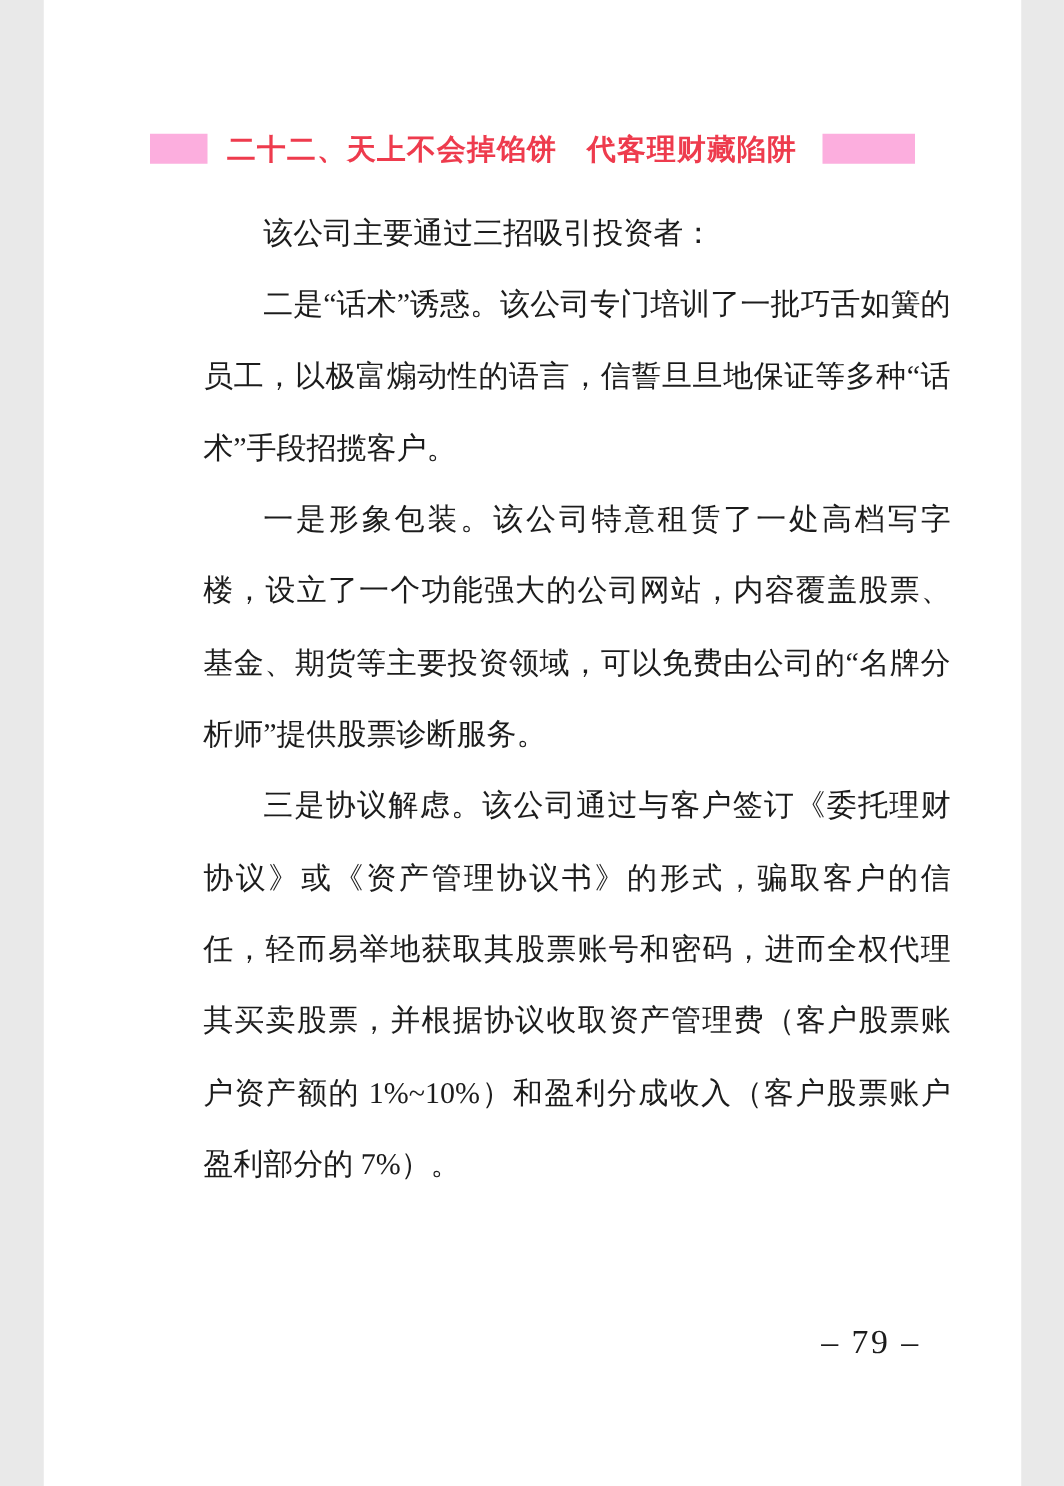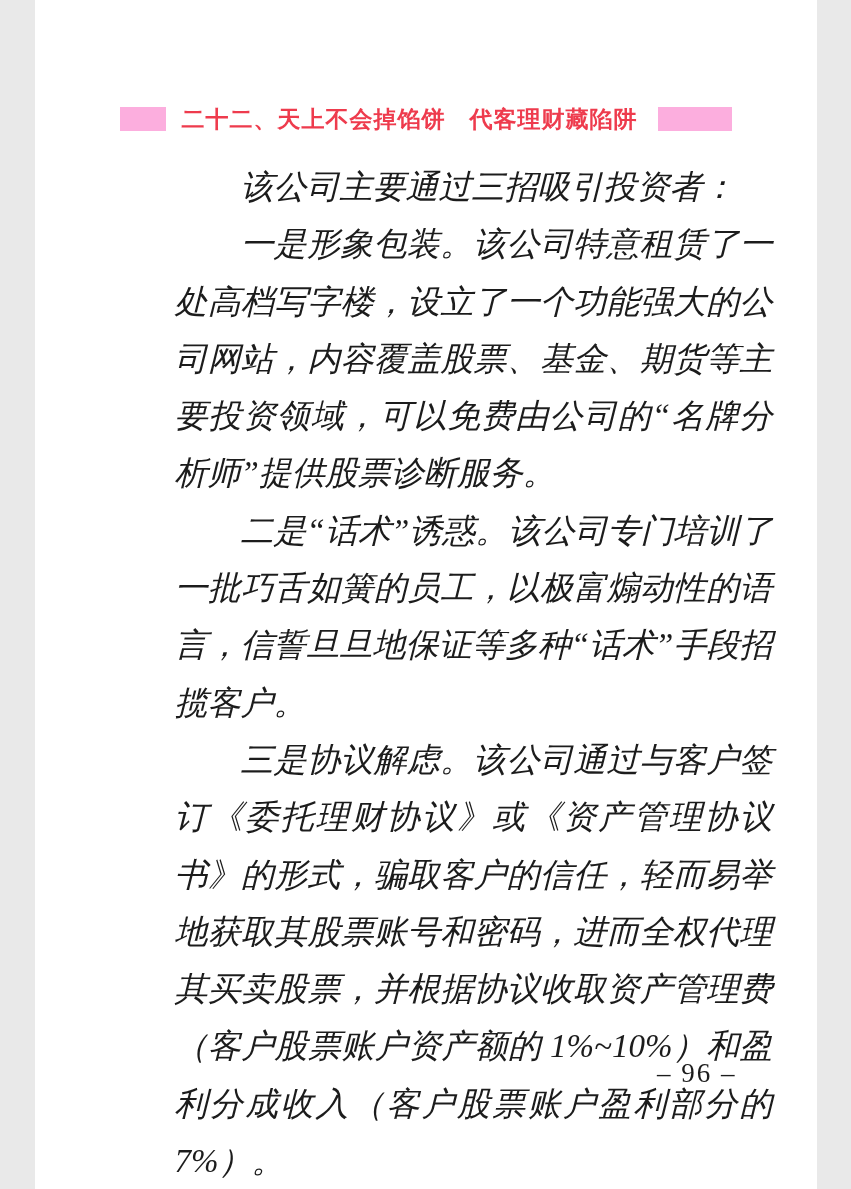--- a/index.html
+++ b/index.html
@@ -41,27 +41,26 @@
     font-size: 23px;
     line-height: 24px;
     letter-spacing: 1px;
     color: #ee3b4d;
     white-space: nowrap;
   }
   
   .text-block {
     position: absolute;
     top: 159px;
-    left: 140px;
+    left: 128px;
     width: 598px;
-    font-size: 33px;
+    font-size: 24px;
     line-height: 57.3px;
     text-align: justify;
     text-justify: inter-ideograph;
-    font-style: italic;
   }
   .text-block p {
     margin: 0;
     padding: 0;
     text-indent: 2em;
   }
   
   .page-number {
     position: absolute;
     top: 1058px;
@@ -78,20 +77,20 @@
 <div class="page">
 
   <div class="running-head">
     <span class="accent-block accent-left"></span>
     <span class="running-head-title">二十二、天上不会掉馅饼　代客理财藏陷阱</span>
     <span class="accent-block accent-right"></span>
   </div>
 
   <div class="text-block">
     <p>该公司主要通过三招吸引投资者：</p>
+    <p>二是“话术”诱惑。该公司专门培训了一批巧舌如簧的员工，以极富煽动性的语言，信誓旦旦地保证等多种“话术”手段招揽客户。</p>
     <p>一是形象包装。该公司特意租赁了一处高档写字楼，设立了一个功能强大的公司网站，内容覆盖股票、基金、期货等主要投资领域，可以免费由公司的“名牌分析师”提供股票诊断服务。</p>
-    <p>二是“话术”诱惑。该公司专门培训了一批巧舌如簧的员工，以极富煽动性的语言，信誓旦旦地保证等多种“话术”手段招揽客户。</p>
     <p>三是协议解虑。该公司通过与客户签订《委托理财协议》或《资产管理协议书》的形式，骗取客户的信任，轻而易举地获取其股票账号和密码，进而全权代理其买卖股票，并根据协议收取资产管理费（客户股票账户资产额的 1%~10%）和盈利分成收入（客户股票账户盈利部分的 7%）。</p>
   </div>
 
-  <div class="page-number">– 96 –</div>
+  <div class="page-number">– 79 –</div>
 
 </div>
 
 </body></html>

